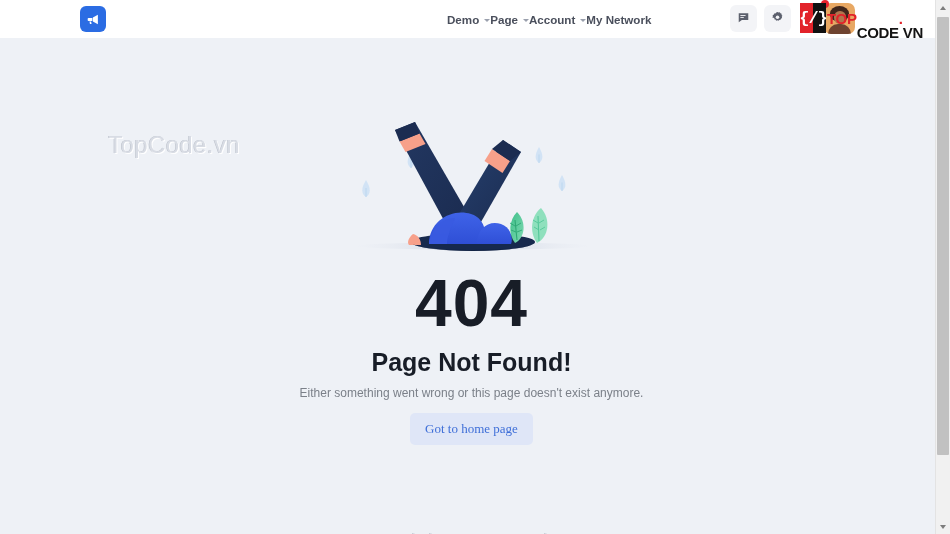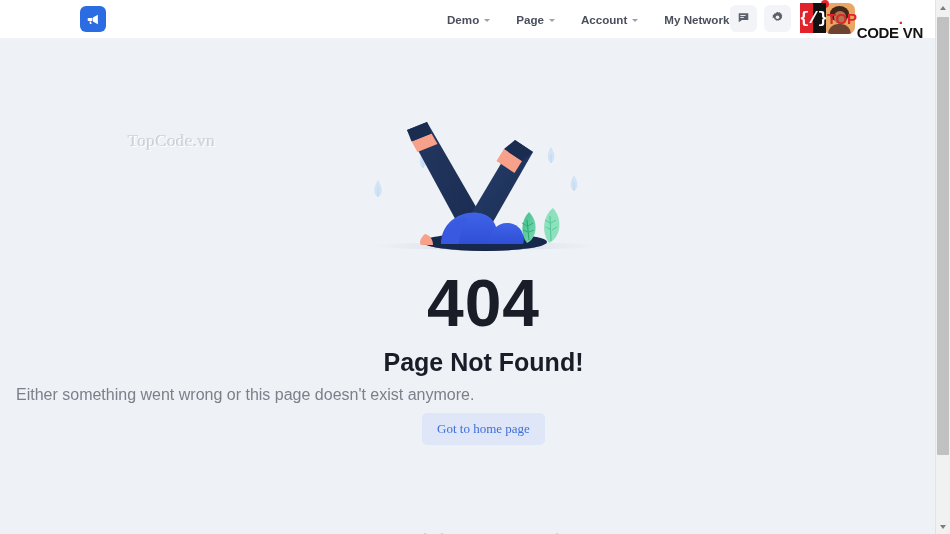--- a/index.html
+++ b/index.html
@@ -73,21 +73,20 @@
   }
   .search-input::placeholder { color: #a7abb6; }
 
   
   #nav {
     position: absolute;
     left: 447px; top: 0;
     height: 38px;
     display: flex;
     align-items: center;
-    gap: 26px;
   }
   .nav-item {
     display: flex;
     align-items: center;
     gap: 5px;
     font-size: 11.6px;
     font-weight: bold;
     color: #4a4f5c;
     cursor: pointer;
     white-space: nowrap;
@@ -153,21 +152,21 @@
     position: absolute;
     left: -3px; top: -3px;
     width: 8px; height: 8px;
     border-radius: 50%;
     background: #e8232c;
   }
 
   
   #main {
     position: absolute;
-    left: 16px; top: 38px;
+    left: 4px; top: 38px;
     width: 935px;
     height: 440px;
   }
 
   #illustration {
     position: absolute;
     left: 351px; top: 78px;
     width: 236px; height: 144px;
   }
 
@@ -190,22 +189,22 @@
     text-align: center;
     font-size: 25px;
     font-weight: bold;
     color: #181d27;
   }
 
   #sub-404 {
     position: absolute;
     left: 0; top: 348px;
     width: 935px;
-    text-align: left;
-    font-size: 16px;
+    text-align: center;
+    font-size: 12px;
     color: #7b8089;
   }
 
   #home-btn-wrap {
     position: absolute;
     left: 0; top: 375px;
     width: 935px;
     text-align: center;
   }
   #home-btn {
@@ -224,24 +223,23 @@
   .wm {
     position: absolute;
     font-family: "Liberation Sans", sans-serif;
     color: #d8dce4;
     text-shadow: 1px 1px 0 #ffffff, -0.5px -0.5px 0 #b9bec8;
     white-space: nowrap;
     pointer-events: none;
     user-select: none;
   }
   #wm-left {
-    left: 128px; top: 131px;
-    font-size: 17px;
+    left: 108px; top: 131px;
+    font-size: 24px;
     letter-spacing: .4px;
-    font-family: Liberation Serif, serif;
   }
   #wm-footer {
     left: 0; top: 491px;
     width: 935px;
     text-align: center;
     font-size: 21px;
     letter-spacing: .3px;
   }
 
   

